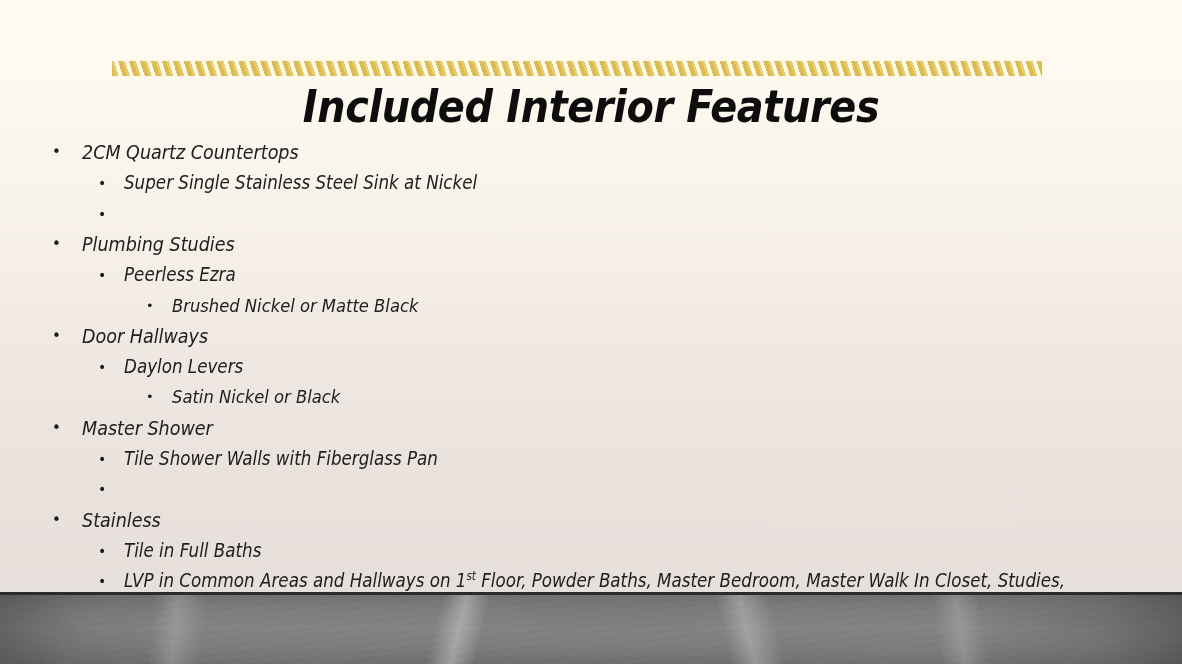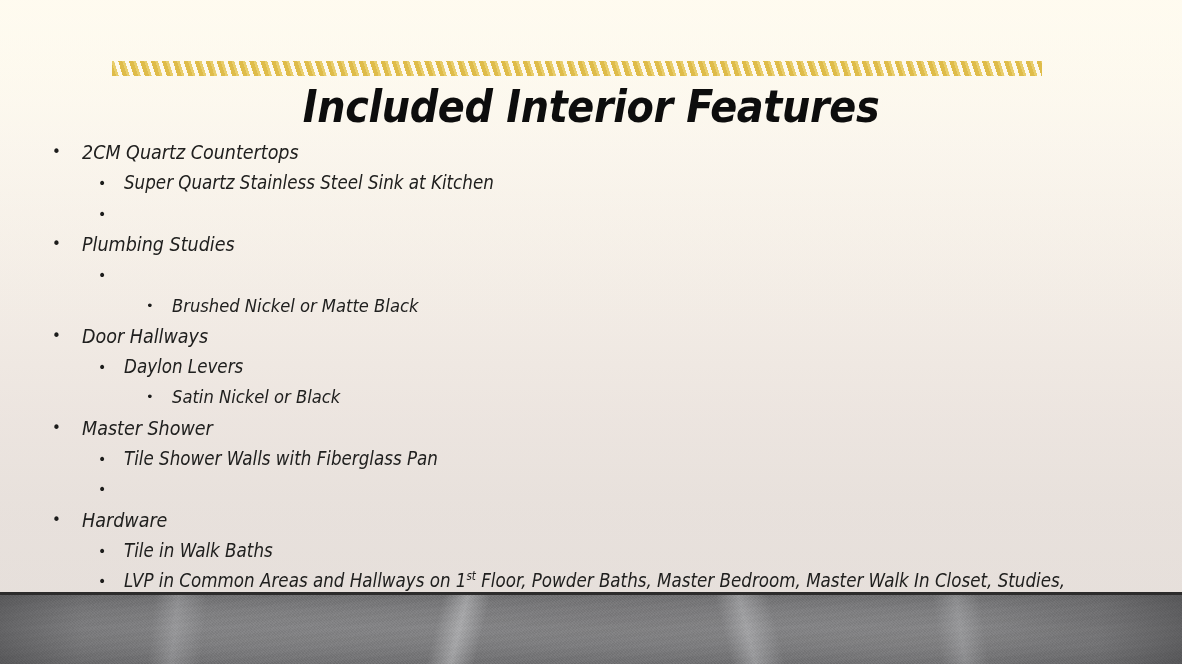--- a/index.html
+++ b/index.html
@@ -229,34 +229,35 @@
 
   <div class="body-block">
 
     <div class="li lvl1">
       <span class="bullet">•</span>
       <span class="txt">2CM Quartz Countertops</span>
     </div>
 
     <div class="li lvl2">
       <span class="bullet">•</span>
-      <span class="txt">Super Quartz Stainless Steel Sink at Kitchen</span>
+      <span class="txt">Super Single Stainless Steel Sink at Nickel</span>
     </div>
 
     <div class="li lvl2">
       <span class="bullet">•</span>
     </div>
 
     <div class="li lvl1">
       <span class="bullet">•</span>
       <span class="txt">Plumbing Studies</span>
     </div>
 
     <div class="li lvl2">
       <span class="bullet">•</span>
+      <span class="txt">Peerless Ezra</span>
     </div>
 
     <div class="li lvl3">
       <span class="bullet">•</span>
       <span class="txt">Brushed Nickel or Matte Black</span>
     </div>
 
     <div class="li lvl1">
       <span class="bullet">•</span>
       <span class="txt">Door Hallways</span>
@@ -281,26 +282,26 @@
       <span class="bullet">•</span>
       <span class="txt">Tile Shower Walls with Fiberglass Pan</span>
     </div>
 
     <div class="li lvl2">
       <span class="bullet">•</span>
     </div>
 
     <div class="li lvl1">
       <span class="bullet">•</span>
-      <span class="txt">Hardware</span>
-    </div>
-
-    <div class="li lvl2">
-      <span class="bullet">•</span>
-      <span class="txt">Tile in Walk Baths</span>
+      <span class="txt">Stainless</span>
+    </div>
+
+    <div class="li lvl2">
+      <span class="bullet">•</span>
+      <span class="txt">Tile in Full Baths</span>
     </div>
 
     <div class="li lvl2 wrap">
       <span class="bullet">•</span>
       <span class="txt"><span>LVP in Common Areas and Hallways on 1</span><sup>st</sup><span> Floor, Powder Baths, Master Bedroom, Master Walk In Closet, Studies, and Laundry Rooms</span></span>
     </div>
 
     <div class="li lvl2">
       <span class="bullet">•</span>
       <span class="txt">Carpet in Secondary Bedrooms, Stairs, Upstairs Hallways, and Upstairs Closets</span>

